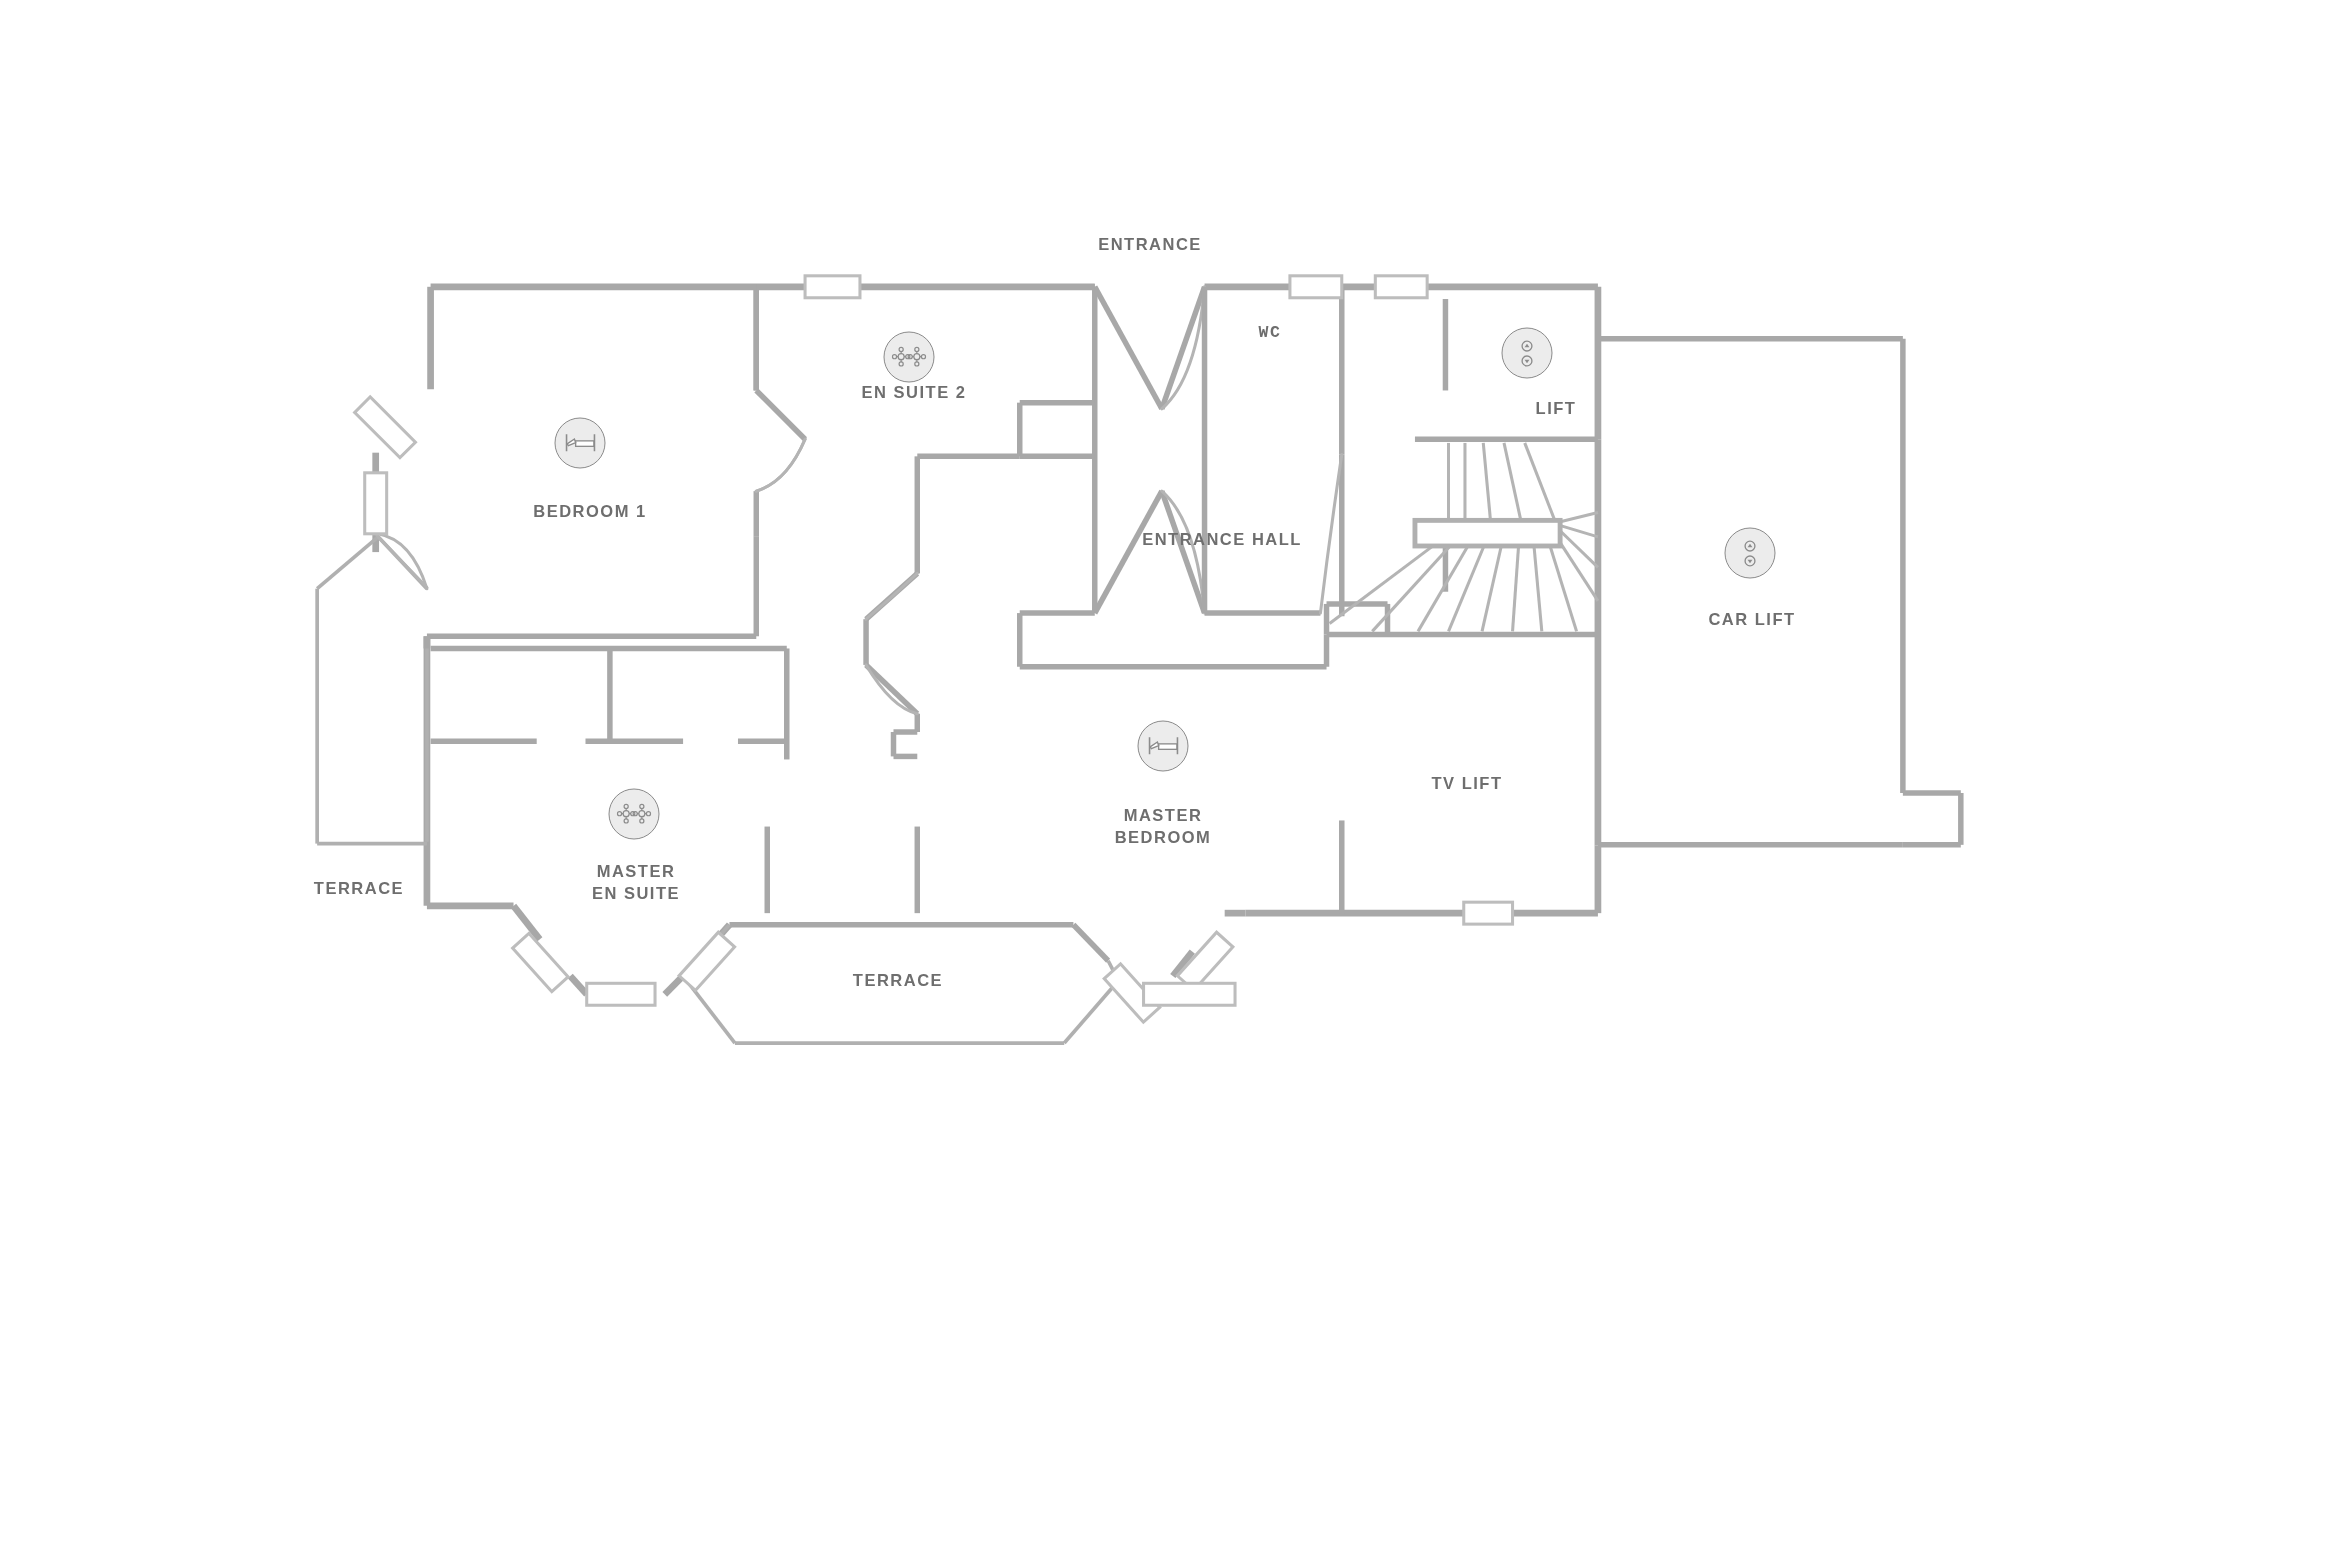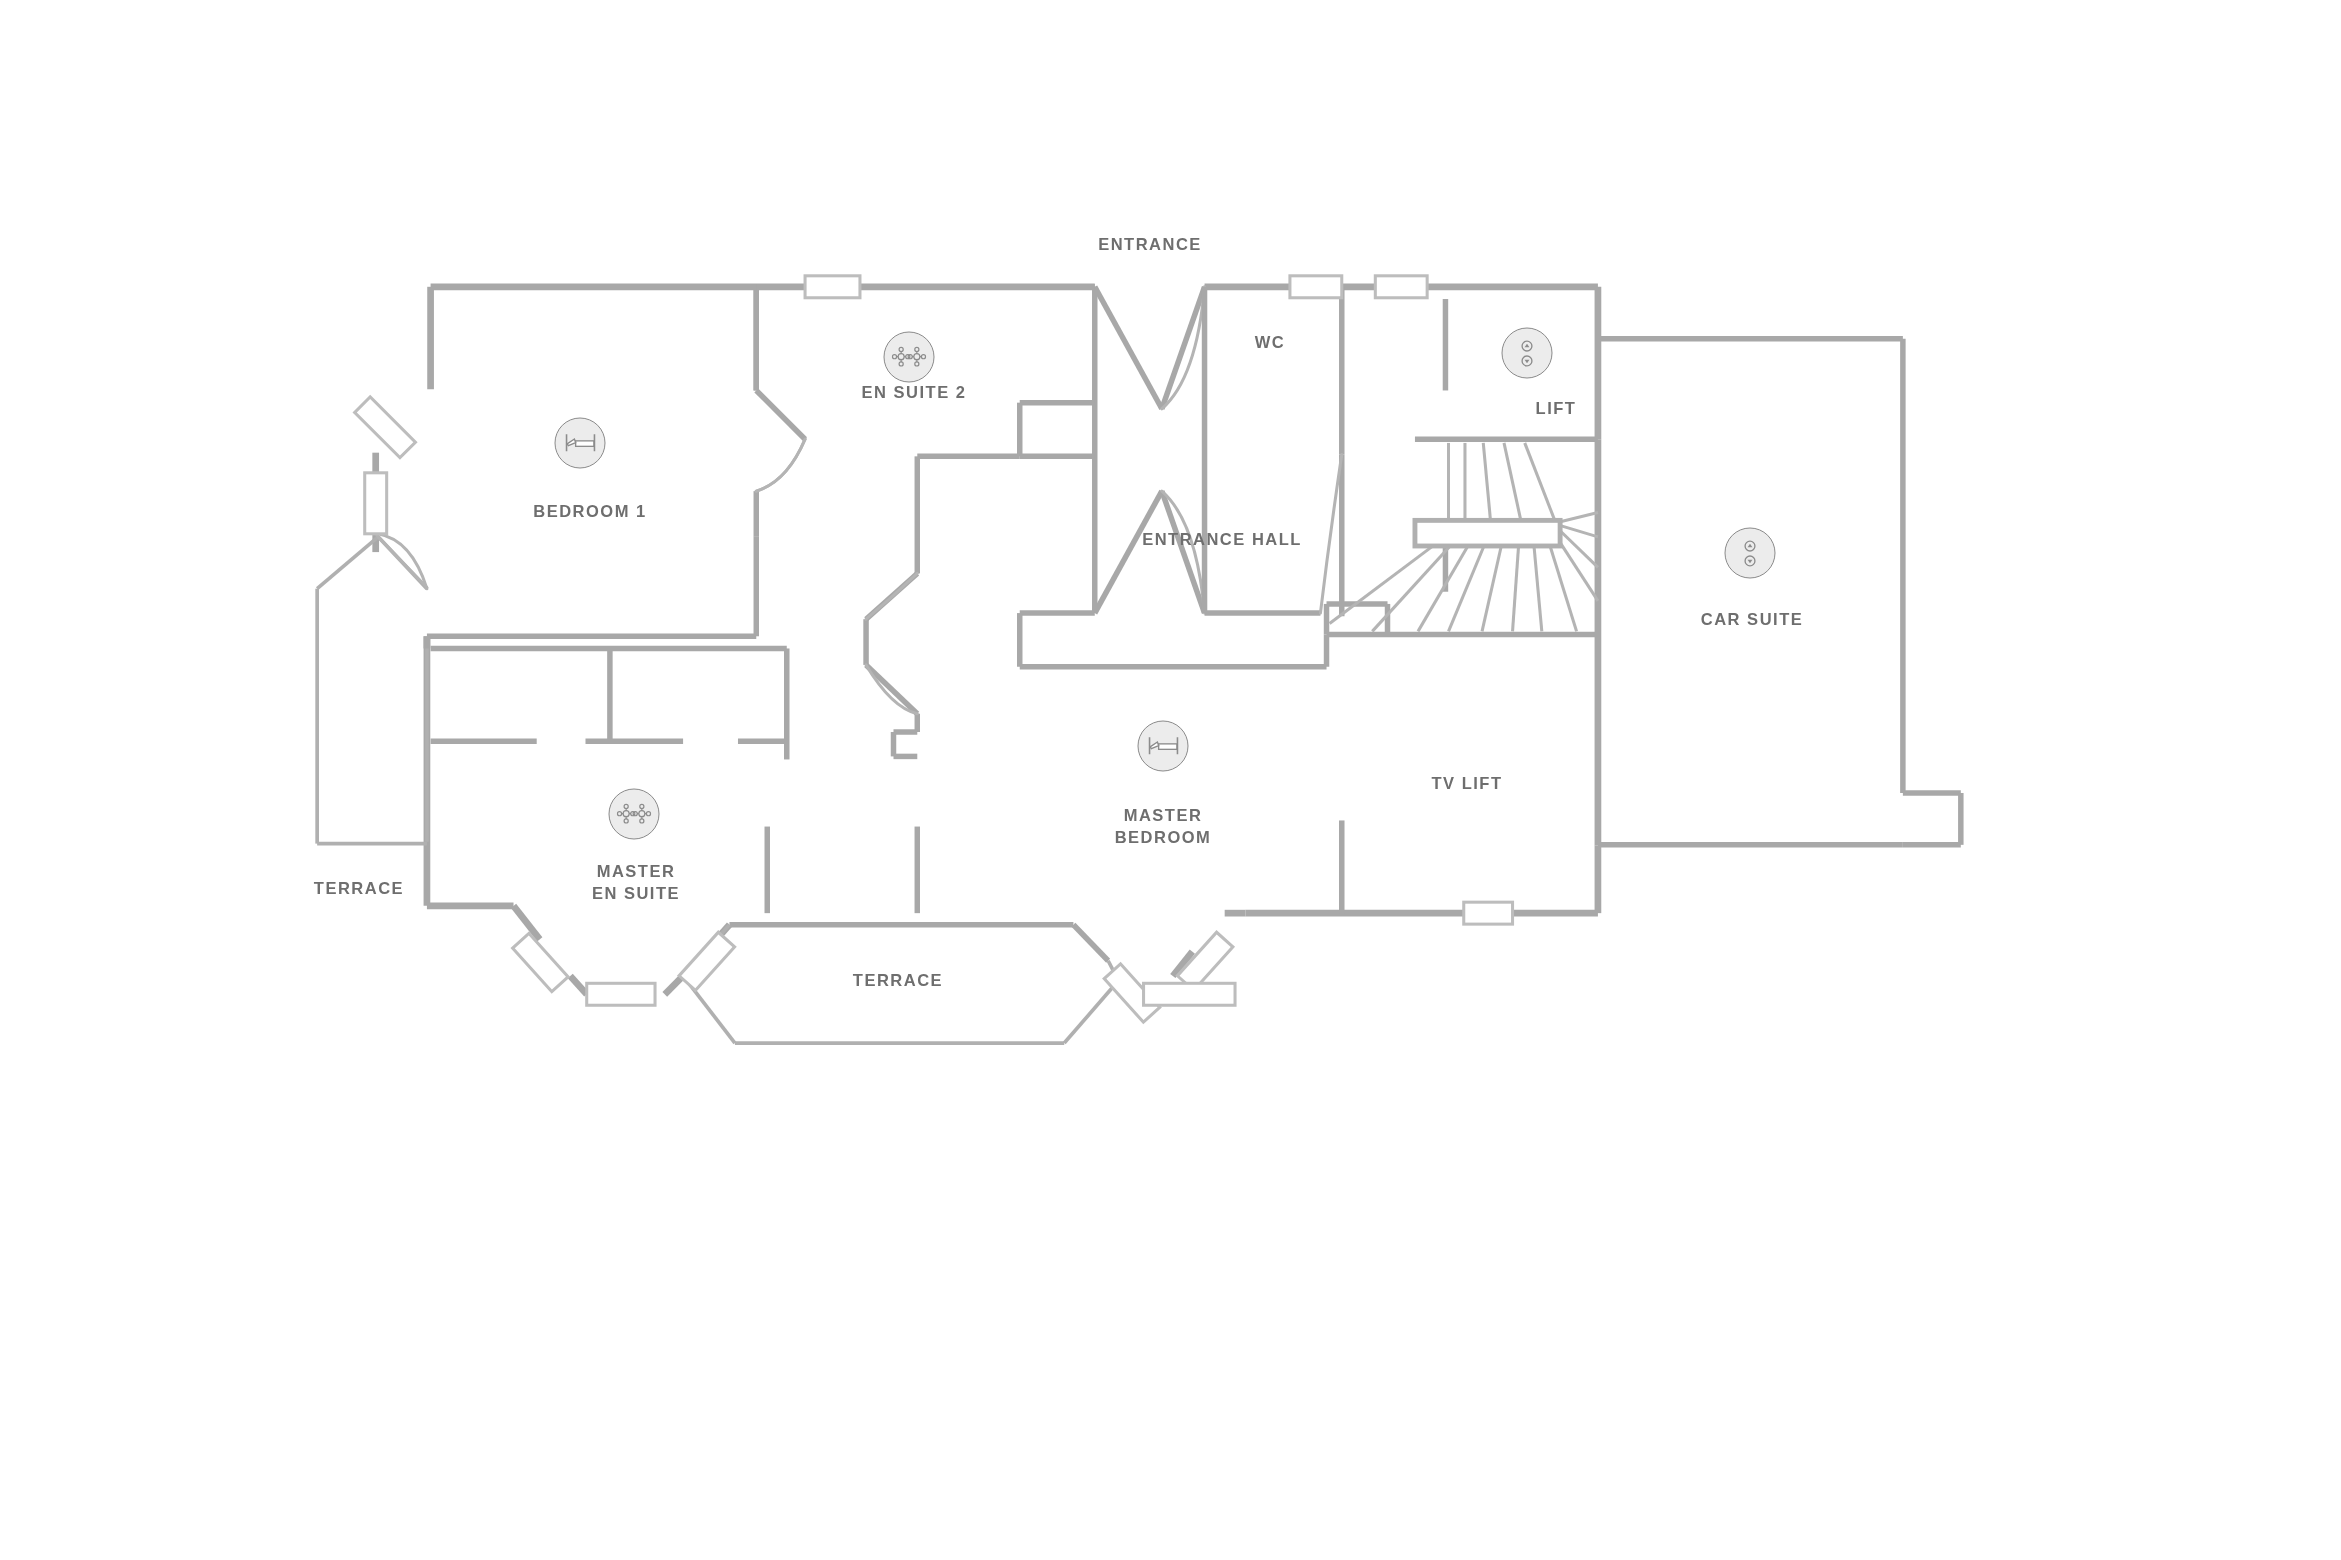--- a/index.html
+++ b/index.html
@@ -293,29 +293,29 @@
       <rect class="window-box" x="1958" y="1528" width="36" height="96" transform="rotate(42 1976 1576)"></rect>
       <rect class="window-box" x="1875" y="1612" width="150" height="36"></rect>
     </g>
 
   </svg>
 
   <div class="room-label" style="left:1150px; top:234px;">ENTRANCE</div>
 
   <div class="room-label" style="left:914px; top:382px;">EN SUITE 2</div>
 
-  <div class="room-label" style="left:1270px; top:332px;">WC</div>
+  <div class="room-label" style="left:1270px; top:322px;font-family:Liberation Mono, monospace;">WC</div>
 
   <div class="room-label" style="left:1528px; top:398px;margin-left:28px;">LIFT</div>
 
   <div class="room-label" style="left:590px; top:501px;">BEDROOM 1</div>
 
   <div class="room-label" style="left:1222px; top:529px;">ENTRANCE HALL</div>
 
-  <div class="room-label" style="left:1752px; top:609px;">CAR SUITE</div>
+  <div class="room-label" style="left:1752px; top:609px;">CAR LIFT</div>
 
   <div class="room-label" style="left:1467px; top:773px;">TV LIFT</div>
 
   <div class="room-label" style="left:1163px; top:805px;">MASTER
 BEDROOM</div>
 
   <div class="room-label" style="left:636px; top:861px;">MASTER
 EN SUITE</div>
 
   <div class="room-label" style="left:359px; top:878px;">TERRACE</div>

